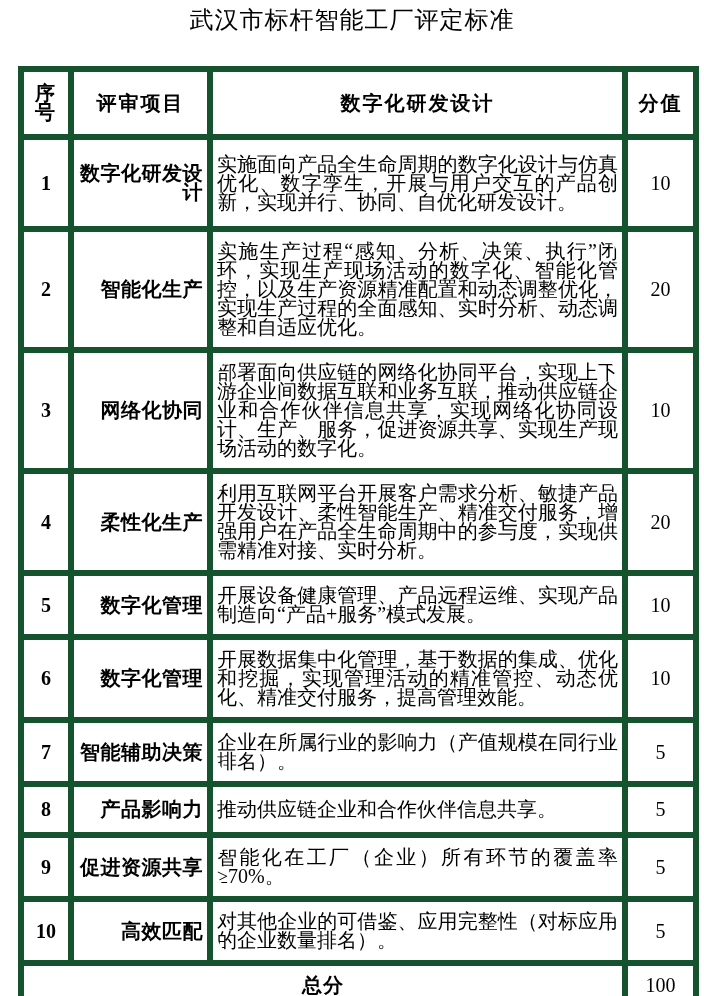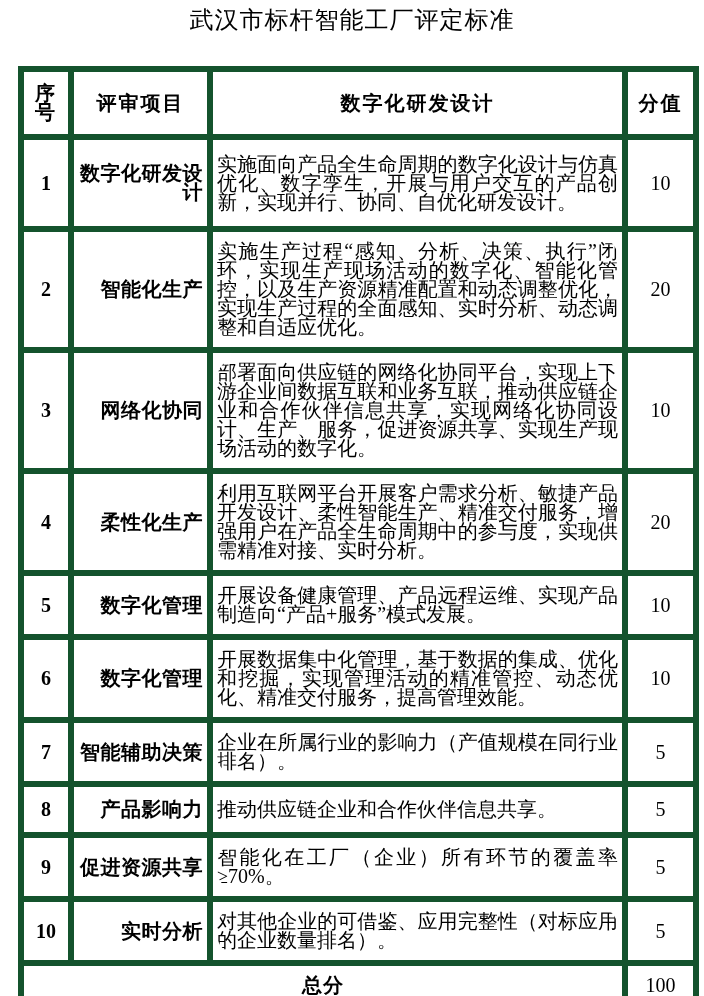--- a/index.html
+++ b/index.html
@@ -169,21 +169,21 @@
 
       <tr class="r9">
         <td class="no">9</td>
         <td class="item">促进资源共享</td>
         <td class="content">智能化在工厂（企业）所有环节的覆盖率≥70%。</td>
         <td class="score">5</td>
       </tr>
 
       <tr class="r10">
         <td class="no">10</td>
-        <td class="item">实时分析</td>
+        <td class="item">高效匹配</td>
         <td class="content">对其他企业的可借鉴、应用完整性（对标应用的企业数量排名）。</td>
         <td class="score">5</td>
       </tr>
 
       <tr class="rtotal">
         <td class="total-label" colspan="3">总分</td>
         <td class="score">100</td>
       </tr>
 
       <tr class="rexpert">

